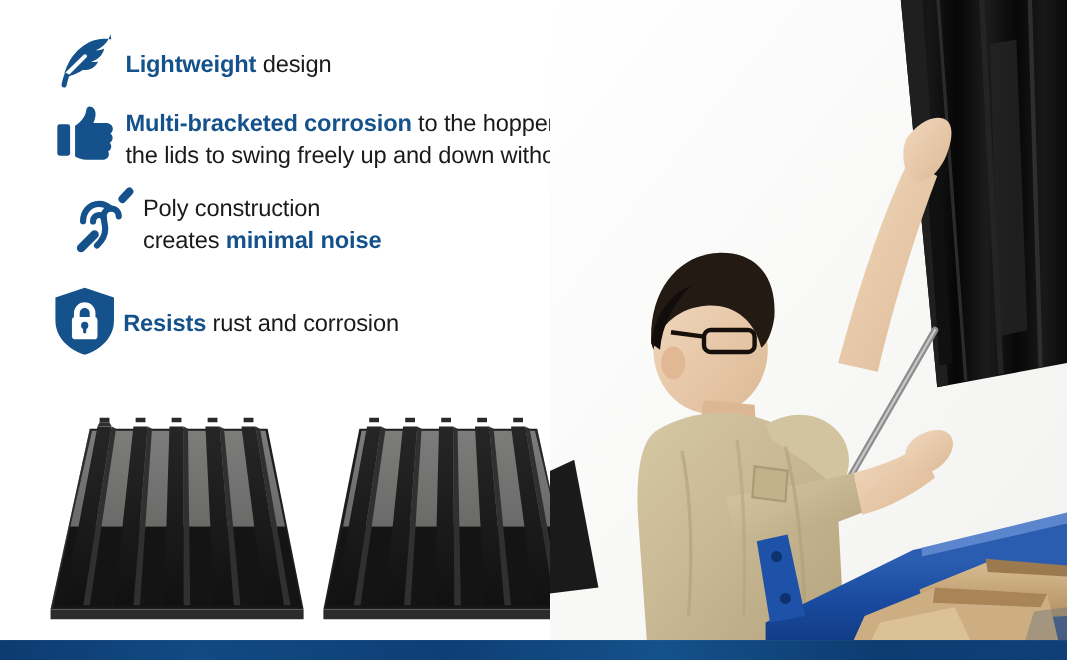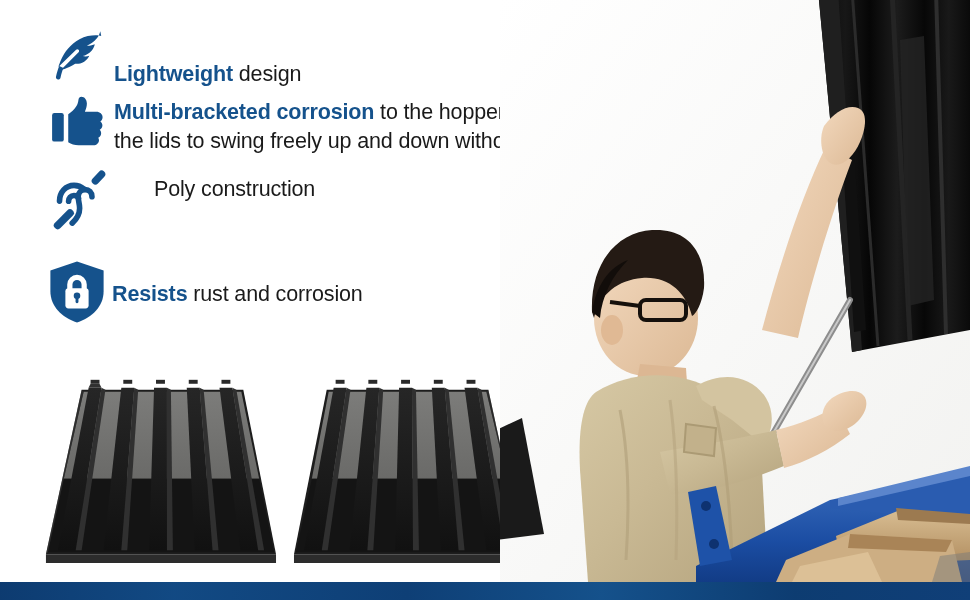--- a/index.html
+++ b/index.html
@@ -10,23 +10,23 @@
     position:relative;
   }
   .stage{position:absolute;inset:0;background:#fff;overflow:hidden;}
 
   
   .features{position:absolute;left:0;top:0;width:720px;}
   .feature{position:absolute;display:flex;align-items:flex-start;}
   .f-icon{width:70px;flex:0 0 70px;display:flex;align-items:center;justify-content:center;}
   .f-text{font-size:21.5px;line-height:1.36;color:#1a1a1a;letter-spacing:-0.15px;white-space:nowrap;}
   .f-text .hl{color:#15528c;font-weight:bold;}
-  .f1{left:44px;top:31px;align-items:flex-end;}
+  .f1{left:44px;top:31px;}
   .f2{left:44px;top:95px;}
-  .f3{left:44px;top:170px;gap:40px;}
+  .f3{left:60px;top:170px;}
   .f4{left:42px;top:260px;}
   .f1 .f-text{padding-top:13px;}
   .f2 .f-text{padding-top:3px;}
   .f3 .f-text{padding-top:5px;}
   .f4 .f-text{padding-top:20px;text-align:right;}
 
   
   .product{position:absolute;left:34px;top:352px;width:500px;height:218px;}
   .lid{position:absolute;bottom:0;height:210px;}
   .lid-a{left:6px;width:238px;}
@@ -80,20 +80,21 @@
         <svg width="58" height="60" viewBox="0 0 64 66">
           <path fill="none" stroke="#15528c" stroke-width="6.2" stroke-linecap="round" d="M24.5 58.5c5.5-5 8.2-10.6 8.2-16.4 0-5-1.6-8.3-1.6-12.6 0-4.6 3.3-8 7.6-8 4.3 0 7.6 3.3 7.6 7.8"></path>
           <path fill="none" stroke="#15528c" stroke-width="6.2" stroke-linecap="round" d="M10.5 34.2c0-9.6 6.8-17.4 16-17.4 4.2 0 7.9 1.5 10.7 4"></path>
           <path fill="none" stroke="#15528c" stroke-width="6.2" stroke-linecap="round" d="M20.5 34.4c0-3.6 2.6-6.4 5.9-6.4 2.1 0 4 1.1 5 2.9"></path>
           <line x1="8.5" y1="61" x2="22" y2="47.5" stroke="#15528c" stroke-width="8.5" stroke-linecap="round"></line>
           <line x1="50" y1="12" x2="57" y2="4.5" stroke="#15528c" stroke-width="8" stroke-linecap="round"></line>
         </svg>
       </div>
       <div class="f-text">
         <div>Poly construction</div>
+        <div><span>creates </span><span class="hl">minimal noise</span></div>
       </div>
     </div>
 
     <div class="feature f4">
       <div class="f-icon">
         <svg width="60" height="64" viewBox="0 0 62 66">
           <path fill="#15528c" d="M31 1.5 3.5 10.8v21.5C3.5 47.5 15 59.5 31 64.5c16-5 27.5-17 27.5-32.2V10.8L31 1.5z"></path>
           <rect x="19" y="29" width="24" height="21" rx="3.2" fill="#ffffff"></rect>
           <path fill="none" stroke="#ffffff" stroke-width="5.4" d="M23.6 30.5v-5.2a7.4 7.4 0 0 1 14.8 0v5.2"></path>
           <circle cx="31" cy="37" r="3.4" fill="#15528c"></circle>

